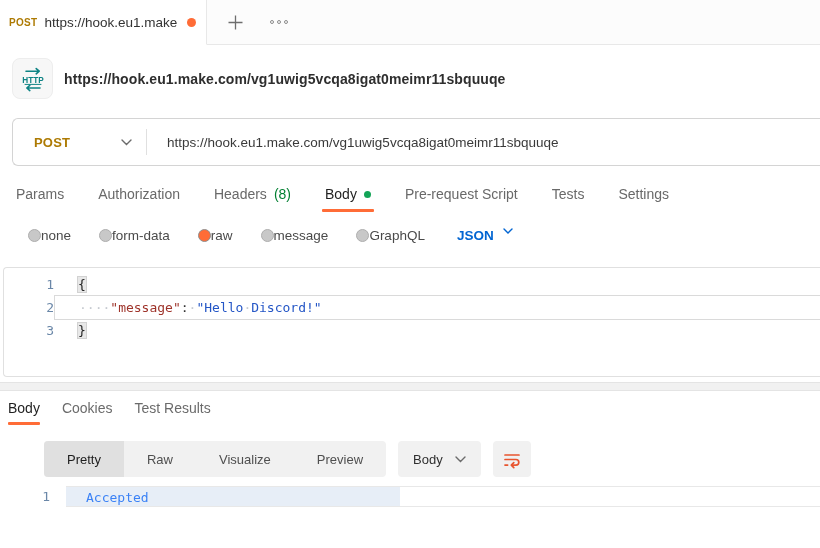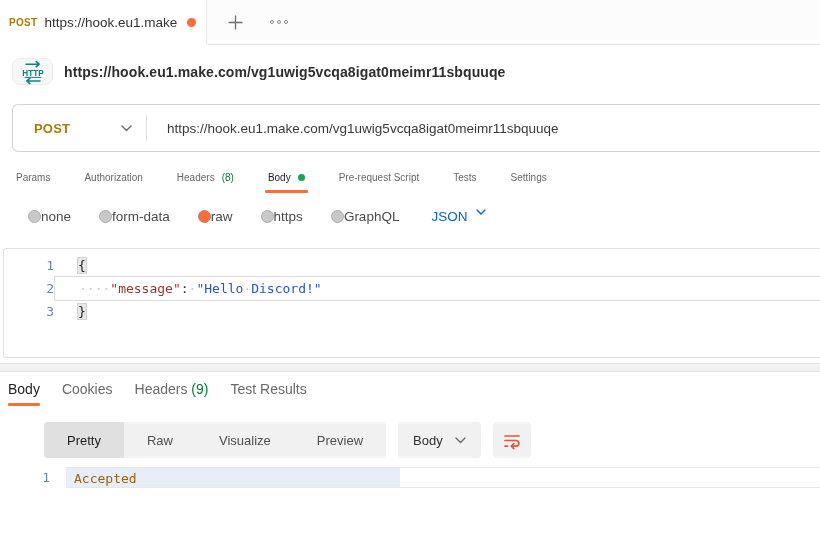--- a/index.html
+++ b/index.html
@@ -22,53 +22,53 @@
   .tab-method { font-size:10px; font-weight:700; color:#ad7a03; letter-spacing:.3px; flex-shrink:0; }
   .tab-title { font-size:13.5px; color:#333; white-space:nowrap; overflow:hidden; flex:1; }
   .tab-dot { width:9px; height:9px; border-radius:50%; background:#ff6c37; flex-shrink:0; }
   .tab-plus { width:42px; display:flex; align-items:center; justify-content:center; margin-left:7px; cursor:pointer; }
   .tab-more { width:46px; display:flex; align-items:center; justify-content:center; gap:3px; cursor:pointer; }
   .mini-dot { width:4px; height:4px; border-radius:50%; border:1px solid #8c8c8c; display:inline-block; }
 
   
   .url-row { display:flex; align-items:center; gap:11px; margin:13px 0 0 12px; }
   .http-badge {
-    width:41px; height:27px; border-radius:8px; background:#f7f7f7; border:1px solid #ededed;
+    width:41px; height:41px; border-radius:8px; background:#f7f7f7; border:1px solid #ededed;
     display:flex; align-items:center; justify-content:center; flex-shrink:0;
   }
   .url-text { font-size:14px; font-weight:700; color:#2e2e2e; letter-spacing:.1px; }
 
   
   .request-bar {
     margin:19px 0 0 12px; width:808px; height:48px;
     border:1px solid #d4d4d4; border-right:none; border-radius:6px 0 0 6px;
     display:flex; align-items:center; background:#fff;
   }
   .method-select { display:flex; align-items:center; justify-content:space-between; width:133px; padding:0 14px 0 21px; cursor:pointer; }
   .method-label { font-size:13px; font-weight:700; color:#ad7a03; letter-spacing:.2px; }
   .bar-vr { width:1px; height:26px; background:#e0e0e0; }
   .url-input {
     border:none; outline:none; background:transparent; flex:1;
     font-family:"Liberation Sans", sans-serif; font-size:13.5px; color:#3a3a3a; padding-left:20px;
   }
 
   
-  .req-tabs { display:flex; gap:34px; margin:20px 0 0 16px; font-size:10px; color:#696969; }
+  .req-tabs { display:flex; gap:34px; margin:20px 0 0 16px; font-size:14px; color:#696969; }
   .rtab { position:relative; padding-bottom:10px; cursor:pointer; display:flex; align-items:center; gap:7px; white-space:nowrap; }
   .rtab .cnt { color:#007f31; }
   .rtab.active { color:#1f1f1f; }
   .rtab.active::after { content:""; position:absolute; left:-3px; right:-3px; bottom:0; height:3px; background:#ff6c37; border-radius:1px; }
   .green-dot { width:7px; height:7px; border-radius:50%; background:#13a457; display:inline-block; }
 
   
   .body-type-row { display:flex; align-items:center; gap:28px; margin:16px 0 0 28px; font-size:13.5px; color:#4a4a4a; }
   .radio-item { display:flex; align-items:center; gap:0; cursor:pointer; }
   .radio { width:13px; height:13px; border-radius:50%; background:#c8c8c8; border:1px solid #aeaeae; flex-shrink:0; }
   .radio.sel { background:#ff6c37; border-color:#8f8f8f; }
-  .lang-select { display:flex; align-items:flex-start; gap:9px; color:#0265d2; font-weight:400; font-size:13.5px; cursor:pointer; margin-left:4px; }
+  .lang-select { display:flex; align-items:flex-start; gap:9px; color:#0265d2; font-weight:700; font-size:13.5px; cursor:pointer; margin-left:4px; }
 
   
   .editor {
     margin:24px 0 0 3px; width:817px; height:110px;
     border:1px solid #e0e0e0; border-right:none; border-radius:4px 0 0 4px;
     font-family:"DejaVu Sans Mono", monospace; font-size:13px; padding-top:5px; background:#fff; overflow:hidden;
   }
   .cm-line { display:flex; height:23px; line-height:23px; align-items:stretch; }
   .cm-line .ln { width:50px; text-align:right; color:#6a87a8; flex-shrink:0; }
   .cm-line .code { flex:1; padding-left:24px; white-space:pre; }
@@ -96,21 +96,21 @@
   .seg.active { background:#e0e0e0; color:#1d1d1d; }
   .text-dd { height:36px; background:#f1f1f1; border-radius:4px; display:flex; align-items:center; gap:12px; padding:0 15px; font-size:13px; color:#2f2f2f; cursor:pointer; }
   .wrap-btn { width:38px; height:36px; background:#f1f1f1; border-radius:4px; display:flex; align-items:center; justify-content:center; cursor:pointer; }
 
   
   .res-body { margin-top:9px; font-family:"DejaVu Sans Mono", monospace; font-size:13px; }
   .res-line { display:flex; height:21px; line-height:21px; }
   .res-line .ln { width:50px; text-align:right; color:#6a87a8; flex-shrink:0; }
   .res-code { flex:1; margin-left:16px; border-top:1px solid #e8e8e8; border-bottom:1px solid #e8e8e8; position:relative; }
   .res-sel { position:absolute; left:0; top:0; bottom:0; width:334px; background:#e7eef7; }
-  .res-text { position:relative; padding-left:8px; color:#a16207; }
+  .res-text { position:relative; padding-left:20px; color:#3b82f6; }
 
   svg { display:block; }
 </style>
 </head>
 <body>
 
 <div class="tabbar">
   <div class="tab-active">
     <span class="tab-method">POST</span>
     <span class="tab-title">https://hook.eu1.make</span>
@@ -191,21 +191,21 @@
   <div class="radio-item">
     <span class="radio"></span>
     <span>form-data</span>
   </div>
   <div class="radio-item">
     <span class="radio sel"></span>
     <span>raw</span>
   </div>
   <div class="radio-item">
     <span class="radio"></span>
-    <span>https</span>
+    <span>message</span>
   </div>
   <div class="radio-item">
     <span class="radio"></span>
     <span>GraphQL</span>
   </div>
   <div class="lang-select">
     <span>JSON</span>
     <span>
       <svg width="10" height="6" viewBox="0 0 10 6">
           <path d="M1 1l4 4 4-4" stroke="#0265d2" stroke-width="1.4" fill="none" stroke-linecap="round"></path>
@@ -229,24 +229,20 @@
         <span class="code"><span class="tok-brace">}</span></span>
       </div>
     </div>
 </div>
 
 <div class="section-divider"></div>
 
 <div class="res-tabs">
   <div class="res-tab active"><span>Body</span></div>
   <div class="res-tab"><span>Cookies</span></div>
-  <div class="res-tab">
-    <span>Headers</span>
-    <span class="cnt">(9)</span>
-  </div>
   <div class="res-tab"><span>Test Results</span></div>
 </div>
 
 <div class="res-toolbar">
   <div class="segmented">
     <div class="seg active">Pretty</div>
     <div class="seg">Raw</div>
     <div class="seg">Visualize</div>
     <div class="seg">Preview</div>
   </div>

